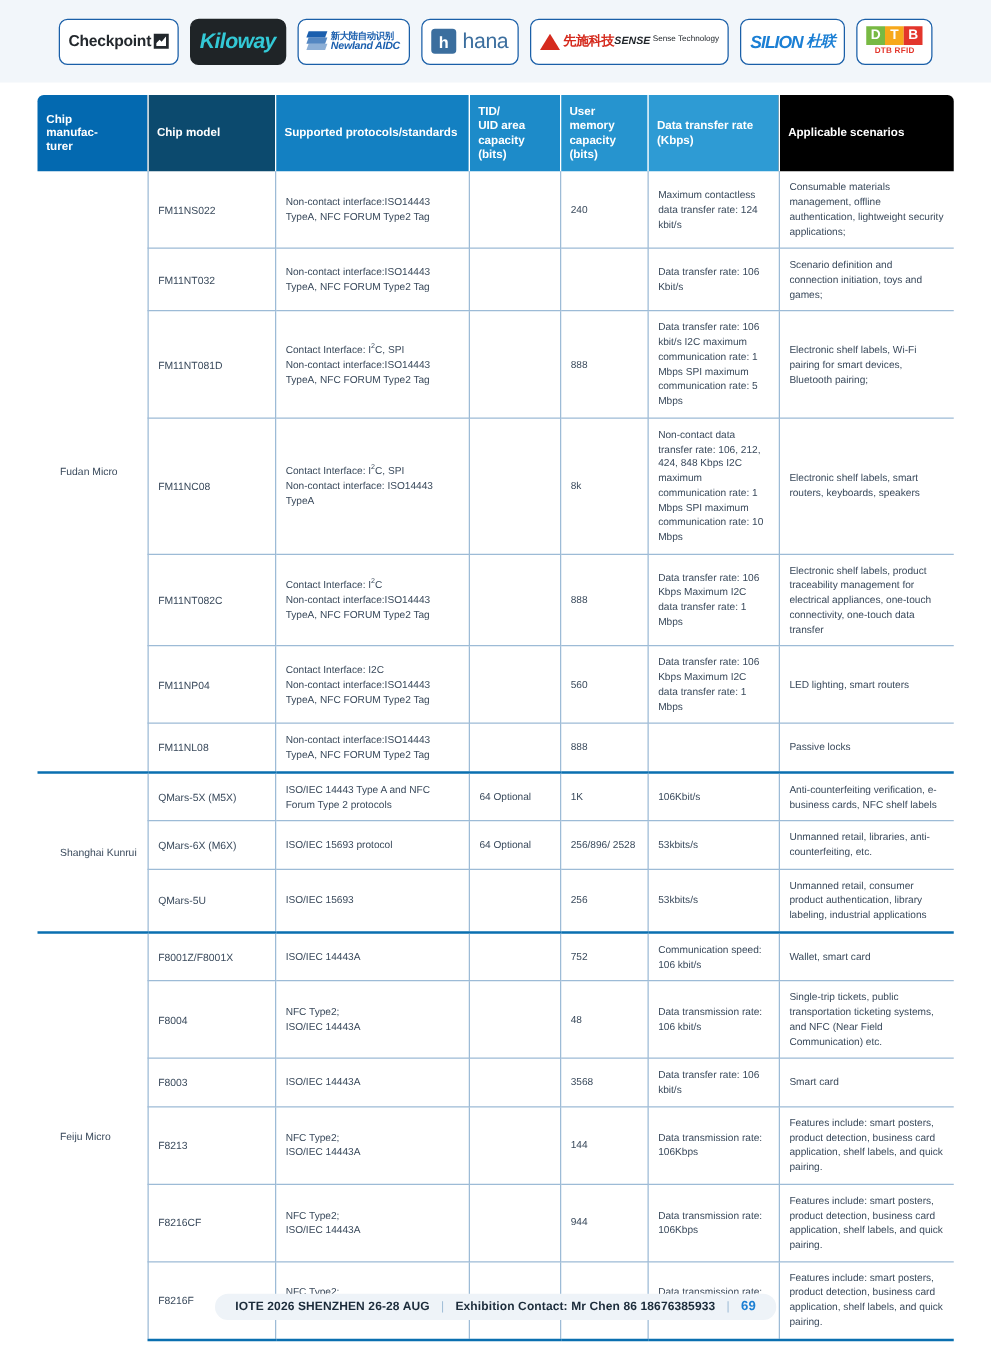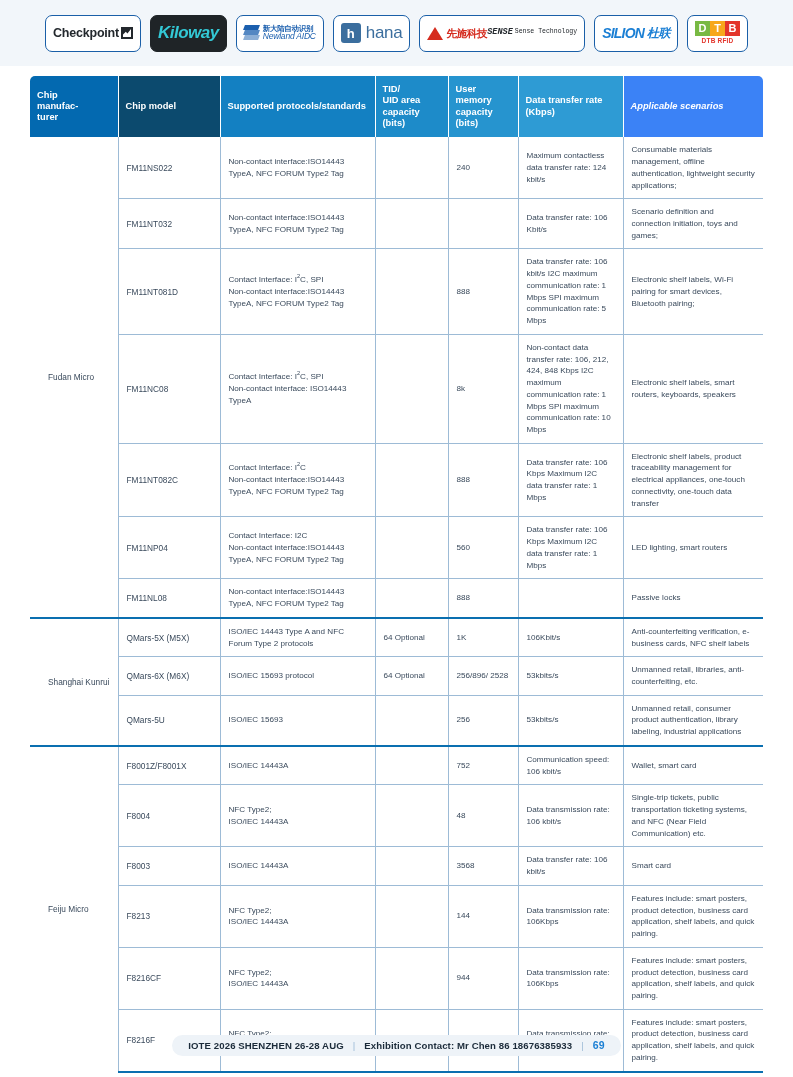--- a/index.html
+++ b/index.html
@@ -31,30 +31,30 @@
     clip-path: polygon(0 70%, 35% 35%, 55% 55%, 100% 0, 100% 100%, 0 100%); }
   .logo-kiloway { font-size: 17px; font-weight: bold; color: #33c9d6; font-style: italic; letter-spacing: -0.5px; }
   .logo-newland { display: flex; align-items: center; gap: 3px; }
   .nl-diamond { width: 16px; height: 18px; position: relative; }
   .nl-diamond span { position:absolute; left:0; width:15px; height:5px; background:#1b5fae; transform: skewX(-20deg); }
   .nl-diamond span:nth-child(1){ top:1px; }
   .nl-diamond span:nth-child(2){ top:6px; opacity:.75; }
   .nl-diamond span:nth-child(3){ top:11px; opacity:.5; }
   .nl-txt { line-height: 1.05; }
   .nl-cn { font-size: 7.5px; color: #1b5fae; font-weight: bold; letter-spacing: -0.3px;}
-  .nl-en { font-size: 8.5px; color: #1b5fae; font-weight: normal; font-style: italic; letter-spacing: -0.2px;}
+  .nl-en { font-size: 8.5px; color: #1b5fae; font-weight: bold; font-style: italic; letter-spacing: -0.2px;}
   .logo-hana { display: flex; align-items: center; gap: 5px; }
   .hana-sq { width: 20px; height: 20px; background: #3b6e9e; color:#fff; border-radius:3px;
              font-size: 13px; font-weight: bold; display:flex; align-items:center; justify-content:center; }
   .hana-txt { font-size: 17px; color: #3b6e9e; letter-spacing: -0.3px; }
   .logo-sense { display:flex; align-items:flex-start; line-height:1.0; }
   .sense-row1 { display:flex; align-items:center; gap:3px; }
   .sense-tri { width:0;height:0;border-left:8px solid transparent;border-right:8px solid transparent;border-bottom:13px solid #d52b1e; }
   .sense-cn { font-size:10.5px; font-weight:bold; color:#d52b1e; letter-spacing:-0.3px;}
-  .sense-row2 { display:flex; align-items:center; gap:2px; margin-top:1px;font-family:Liberation Mono, monospace;}
+  .sense-row2 { display:flex; align-items:center; gap:2px; margin-top:1px;}
   .sense-brand { font-size:8.5px; font-weight:bold; font-style:italic; color:#23282d; }
   .sense-en { font-size:6.5px; color:#23282d; }
   .logo-silion { display:flex; align-items:center; gap:3px;}
   .sil-en { font-size:14px; font-weight:bold; font-style:italic; color:#1b7fd4; letter-spacing:-0.8px;}
   .sil-cn { font-size:12px; font-weight:bold; font-style:italic; color:#1b7fd4; letter-spacing:-0.5px;}
   .logo-dtb { display:flex; flex-direction:column; align-items:center; line-height:1; }
   .dtb-row { display:flex; }
   .dtb-l { width:15px;height:15px; display:flex;align-items:center;justify-content:center; color:#fff; font-size:11px; font-weight:bold;}
   .dtb-d { background:#78b943; } .dtb-t { background:#f7a81b; } .dtb-b { background:#e3352b; }
   .dtb-sub { font-size:6.5px; color:#e3352b; font-weight:bold; margin-top:2px; letter-spacing:0.2px;}
@@ -70,21 +70,21 @@
     border-right: 1px solid #ffffff; border-bottom: none;
   }
   thead th:last-child { border-right: none; }
   thead tr { }
   thead th.h0 { background:#0369b0; border-top-left-radius:5px; }
   thead th.h1 { background:#0c4a6e; }
   thead th.h2 { background:#1380c2; }
   thead th.h3 { background:#1d8bc9; }
   thead th.h4 { background:#2694cf; }
   thead th.h5 { background:#2e9bd4; }
-  thead th.h6 { background:#3b82f6; border-top-right-radius:5px;font-style:italic; }
+  thead th.h6 { background:#000000; border-top-right-radius:5px; }
 
   tbody td {
     font-size: 8.1px; color: #3a4a5c; line-height: 1.45;
     padding: 7px 8px;
     border-right: 1px solid #9dbbd6;
     border-bottom: 1px solid #9dbbd6;
   }
   tbody td:last-child { border-right: none; }
   tbody td.col-mfr {
     border-right: 1px solid #9dbbd6;

